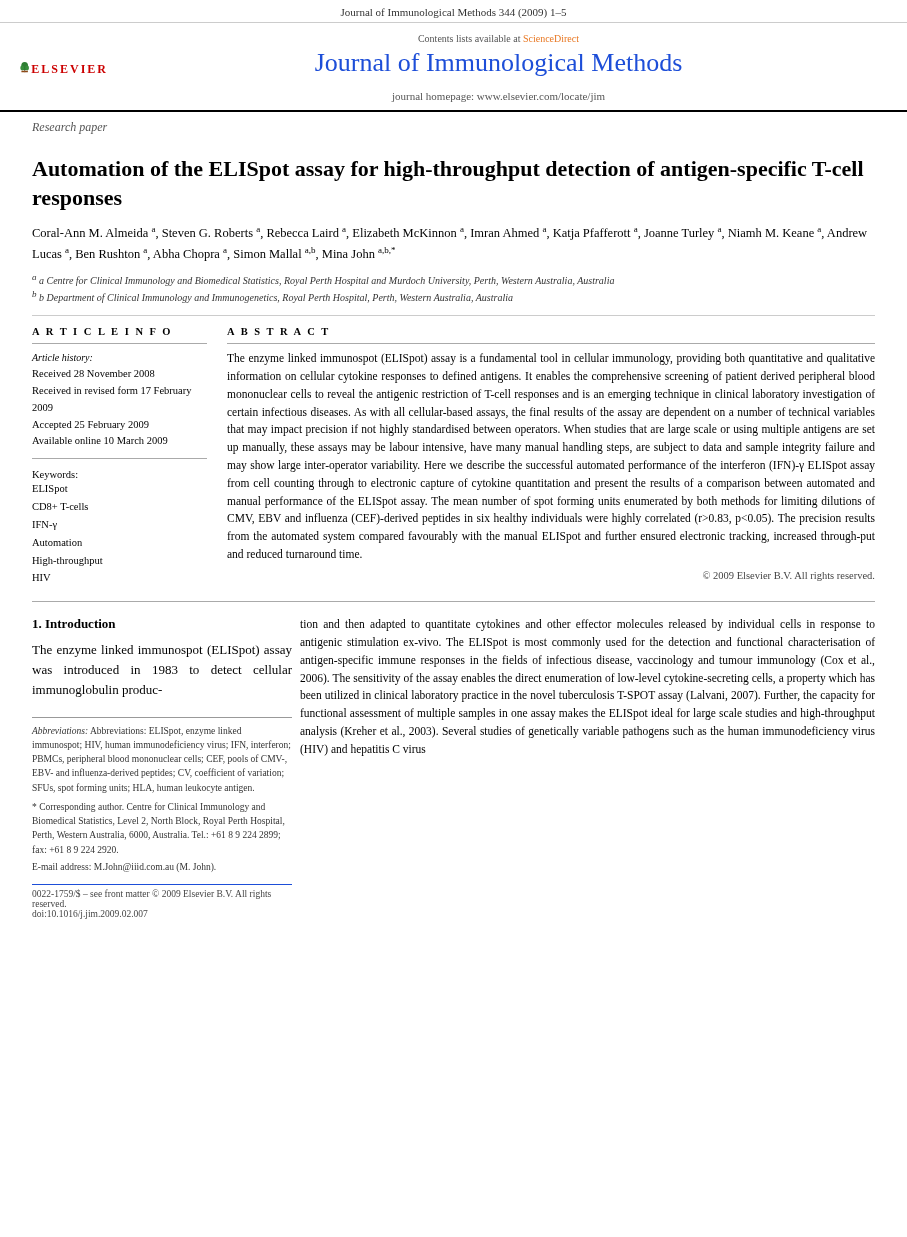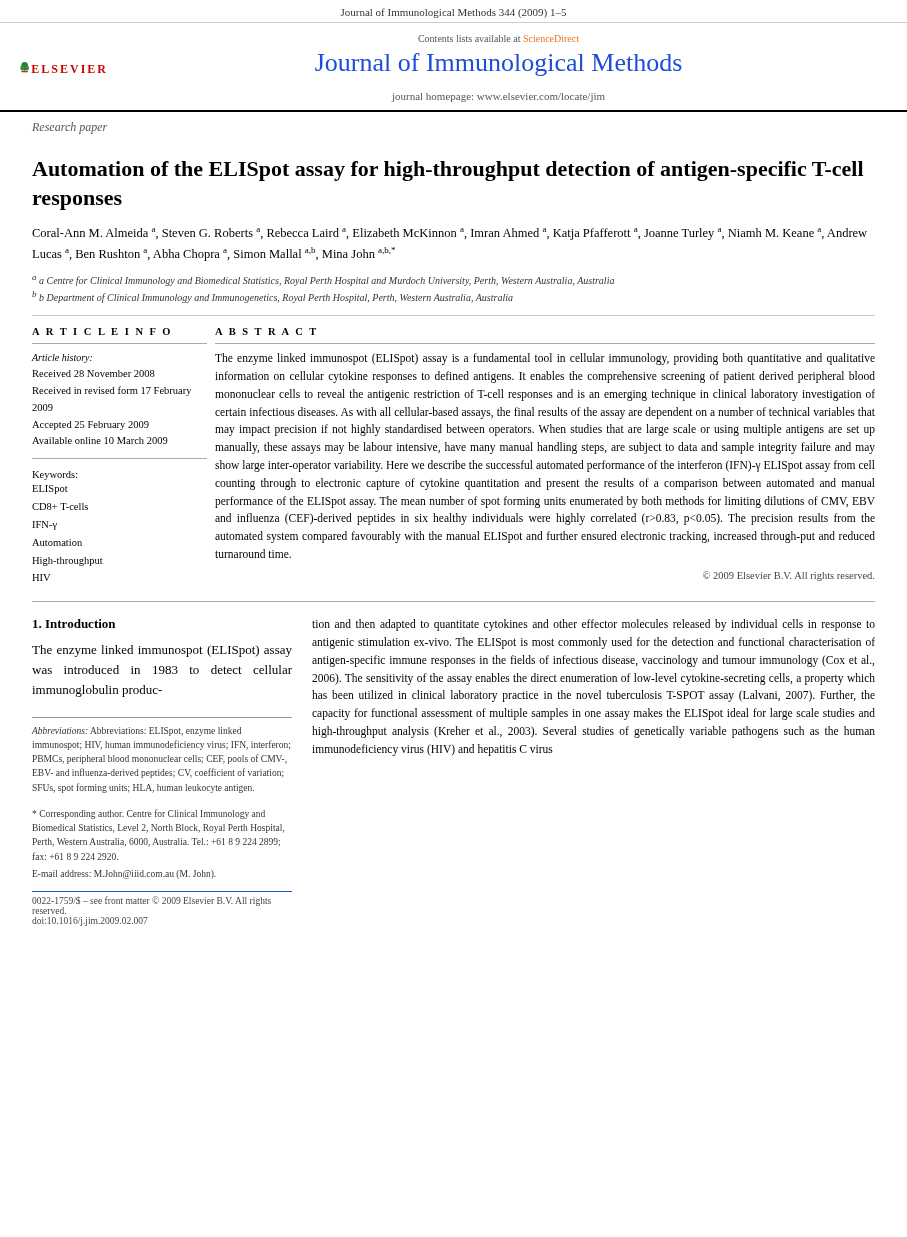--- a/index.html
+++ b/index.html
@@ -114,21 +114,21 @@
       line-height: 1.4;
       font-style: italic;
     }
     .divider-line {
       border: none;
       border-top: 1px solid #ccc;
       margin: 10px 0;
     }
     .two-col {
       display: flex;
-      gap: 8px;
+      gap: 20px;
       margin-top: 10px;
     }
     .left-col {
       width: 175px;
       flex-shrink: 0;
     }
     .right-col {
       flex: 1;
     }
     .section-heading {
@@ -169,21 +169,21 @@
       color: #444;
     }
     .full-divider {
       border: none;
       border-top: 1px solid #aaa;
       margin: 14px 0;
     }
     
     .bottom-two-col {
       display: flex;
-      gap: 20px;
+      gap: 8px;
     }
     .bottom-left {
       width: 260px;
       flex-shrink: 0;
     }
     .bottom-right {
       flex: 1;
     }
     .intro-heading {
       font-size: 13px;
@@ -309,21 +309,21 @@
     <div class="bottom-two-col">
 
       <div class="bottom-left">
         <div class="intro-heading">1. Introduction</div>
         <div class="intro-text">The enzyme linked immunospot (ELISpot) assay was introduced in 1983 to detect cellular immunoglobulin produc-</div>
 
         <div class="footnotes-block">
           <div>
             <em>Abbreviations:</em> <span>Abbreviations: ELISpot, enzyme linked immunospot; HIV, human immunodeficiency virus; IFN, interferon; PBMCs, peripheral blood mononuclear cells; CEF, pools of CMV-, EBV- and influenza-derived peptides; CV, coefficient of variation; SFUs, spot forming units; HLA, human leukocyte antigen.</span>
           </div>
-          <div style="margin-top:12px;">
+          <div style="margin-top:5px;">
             <span>* Corresponding author. Centre for Clinical Immunology and Biomedical Statistics, Level 2, North Block, Royal Perth Hospital, Perth, Western Australia, 6000, Australia. Tel.: +61 8 9 224 2899; fax: +61 8 9 224 2920.</span>
           </div>
           <div style="margin-top:3px;">
             <span>E-mail address: M.John@iiid.com.au (M. John).</span>
           </div>
         </div>
 
         <div class="bottom-footer">
           <div>0022-1759/$ – see front matter © 2009 Elsevier B.V. All rights reserved.</div>
           <div>doi:10.1016/j.jim.2009.02.007</div>

